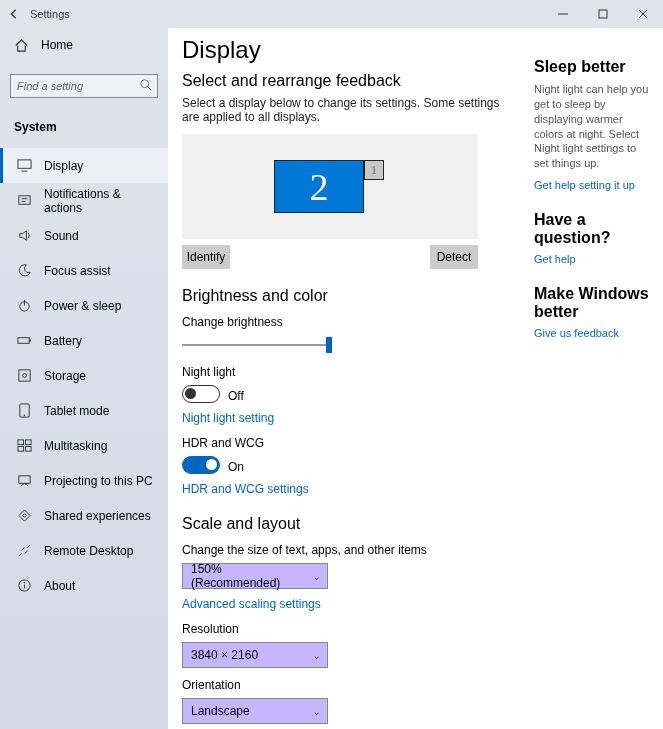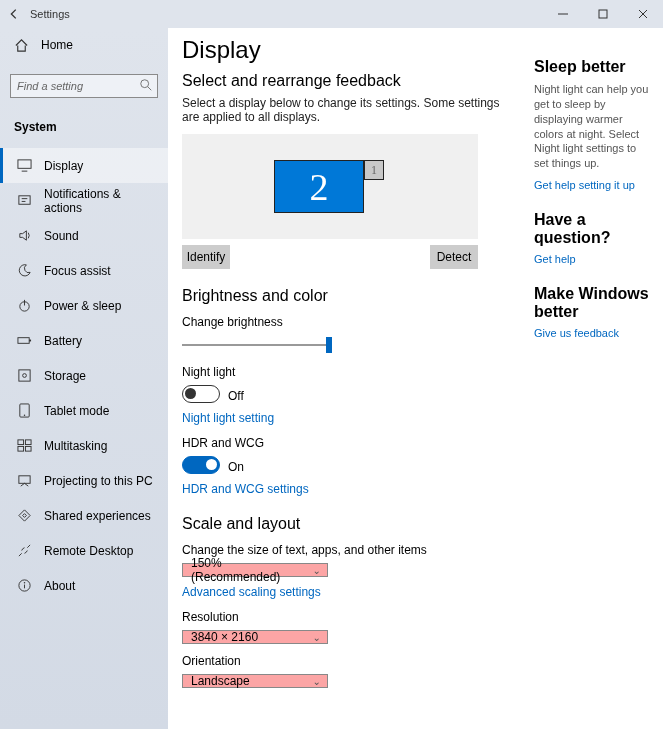--- a/index.html
+++ b/index.html
@@ -57,21 +57,21 @@
   
   .toggle-row { display: flex; align-items: flex-end; margin-top: 4px; }
   .toggle { width: 38px; height: 18px; border-radius: 9px; position: relative; cursor: pointer; }
   .toggle.off { border: 1.5px solid #333; background: #fff; }
   .toggle.off .knob { position: absolute; left: 2px; top: 2px; width: 11px; height: 11px; border-radius: 50%; background: #333; }
   .toggle.on { background: #0067c0; border: 1.5px solid #0067c0; }
   .toggle.on .knob { position: absolute; right: 2px; top: 2px; width: 11px; height: 11px; border-radius: 50%; background: #fff; }
   .toggle-state { font-size: 12px; margin-left: 8px; }
 
   
-  .select { width: 146px; height: 14px; border: 1px solid #888; font-size: 12px; display: flex; align-items: center; justify-content: space-between; padding: 0 6px 0 8px; margin-top: 4px; background: #fca5a5; cursor: pointer; }
+  .select { width: 146px; height: 26px; border: 1px solid #888; font-size: 12px; display: flex; align-items: center; justify-content: space-between; padding: 0 6px 0 8px; margin-top: 4px; background: #c4b5fd; cursor: pointer; }
   .select .chev { font-size: 10px; color: #555; }
 
   
   .aside { width: 135px; padding: 30px 10px 0 6px; font-size: 12px; }
   .aside h4 { font-weight: 700; font-size: 16px; margin-bottom: 6px; }
   .aside p { font-size: 11px; color: #555; margin-bottom: 8px; line-height: 1.35; }
   .aside .alink { color: #0067c0; font-size: 11px; cursor: pointer; display: block; margin-bottom: 20px; }
 </style>
 </head>
 <body>

